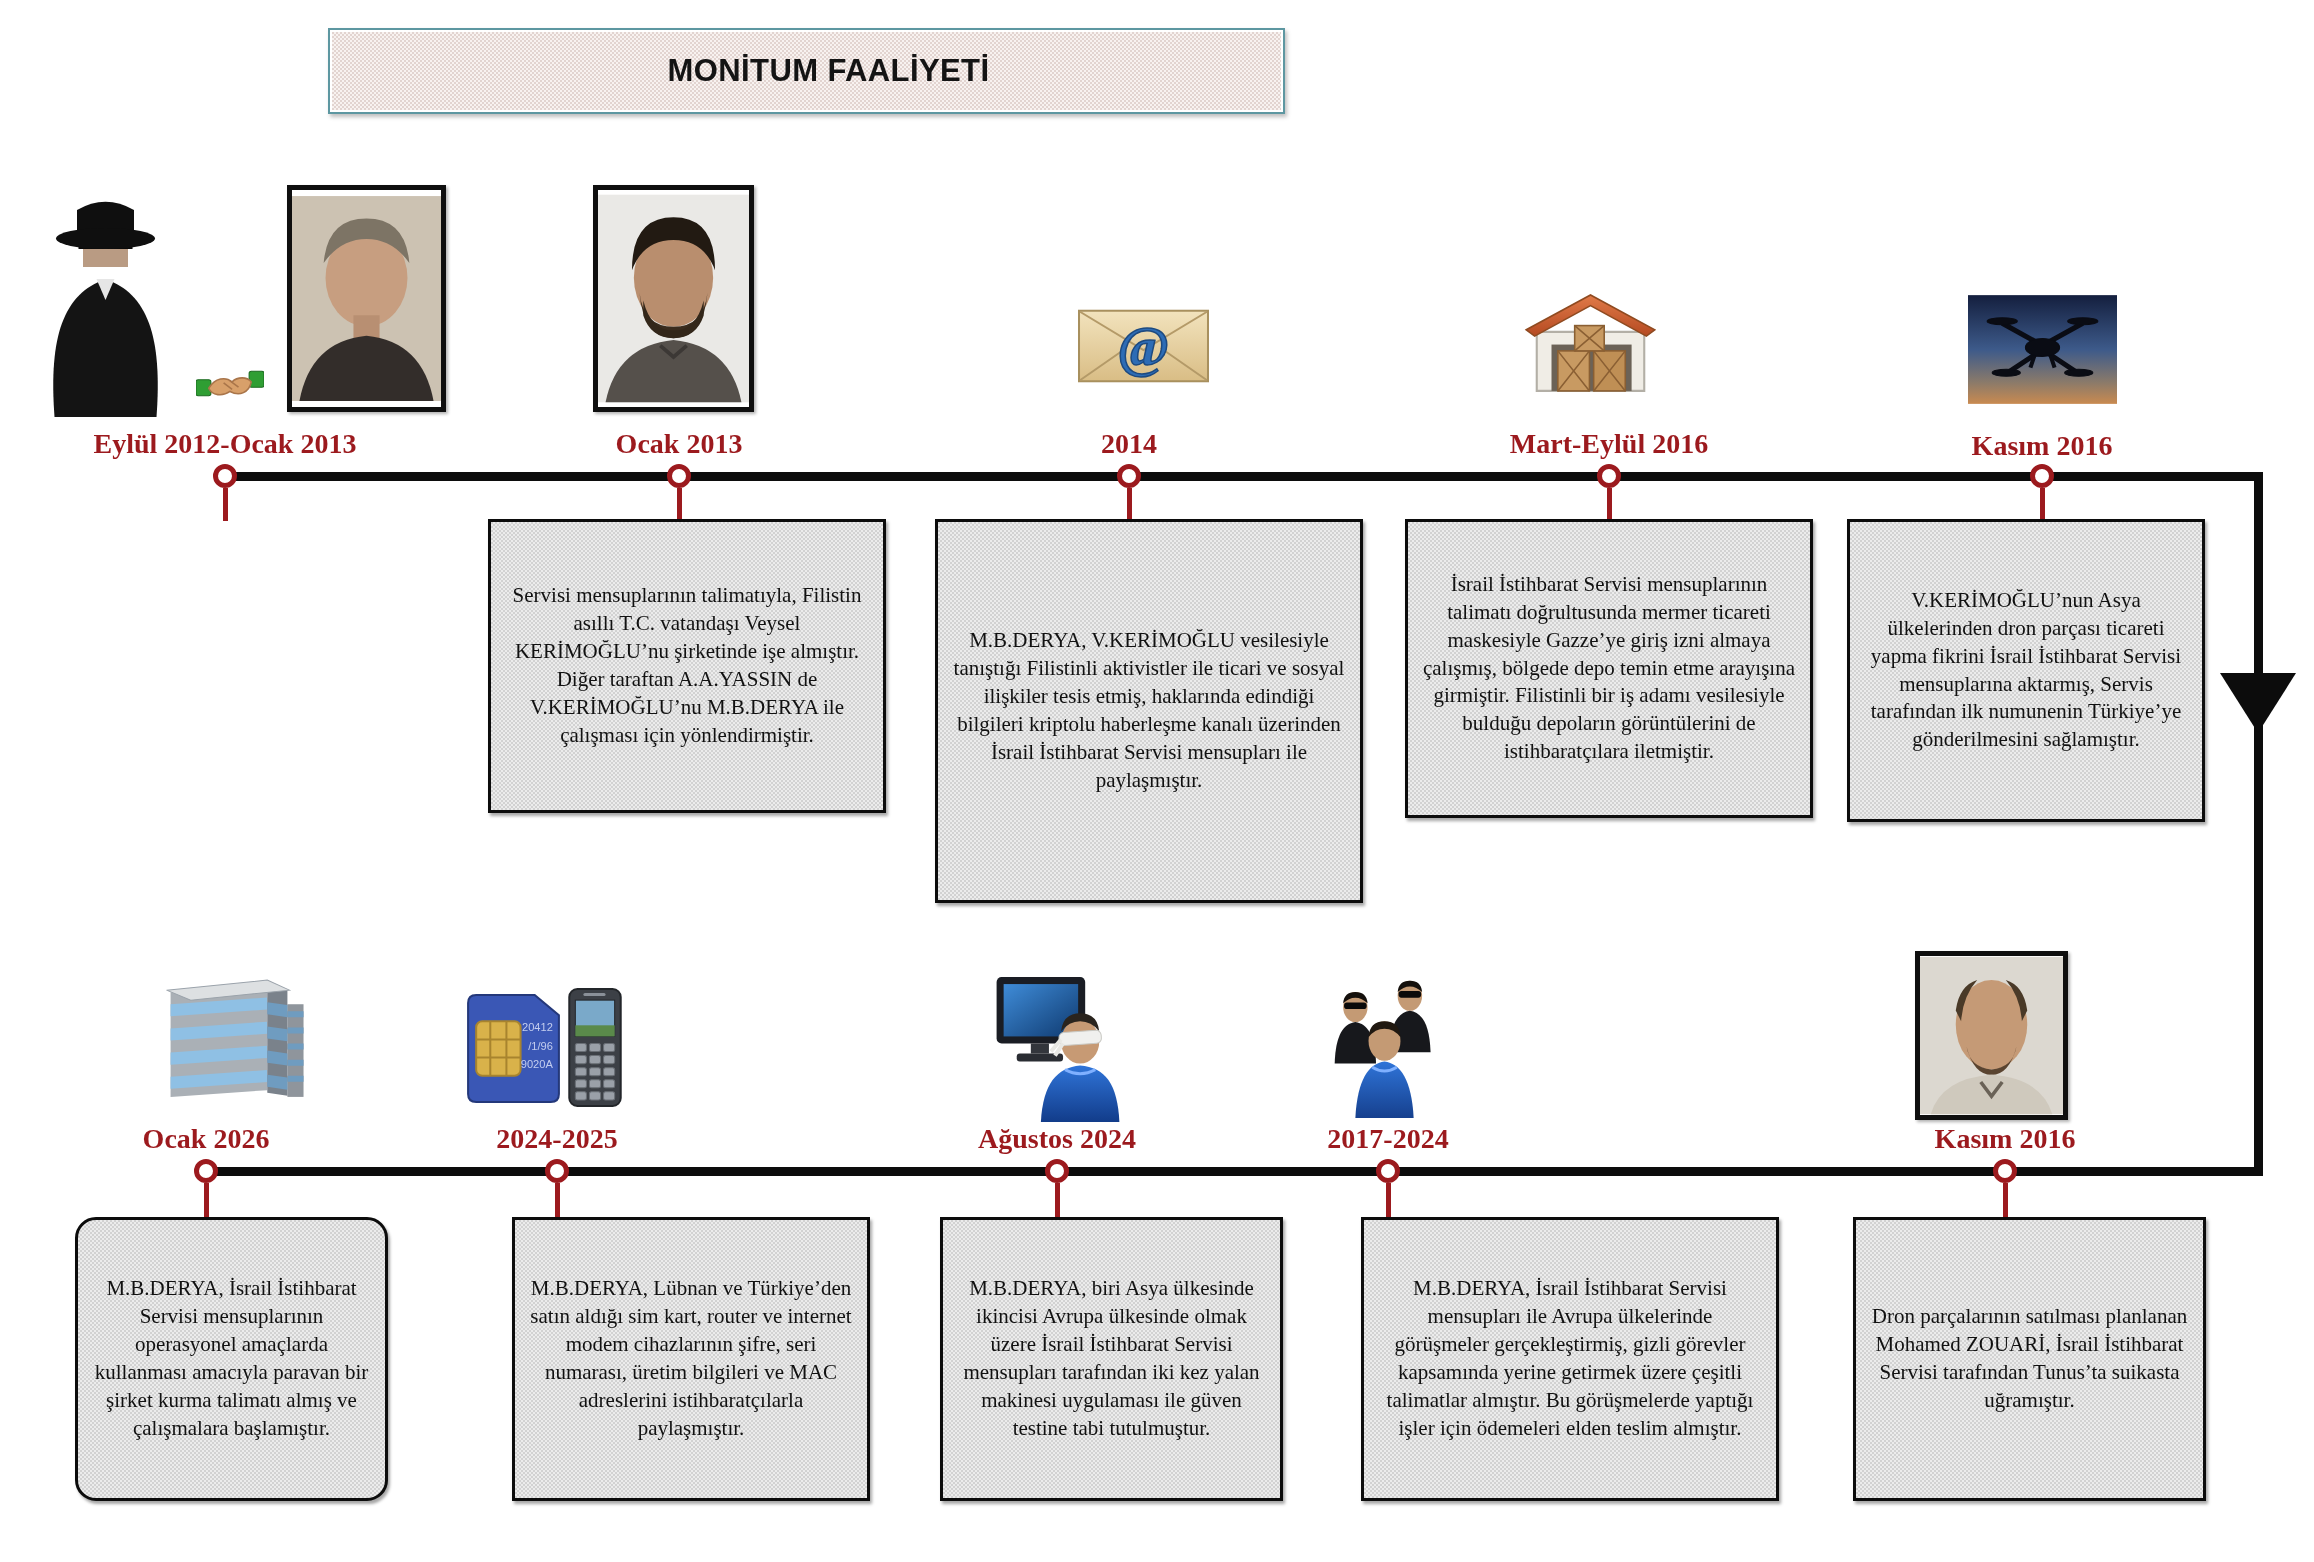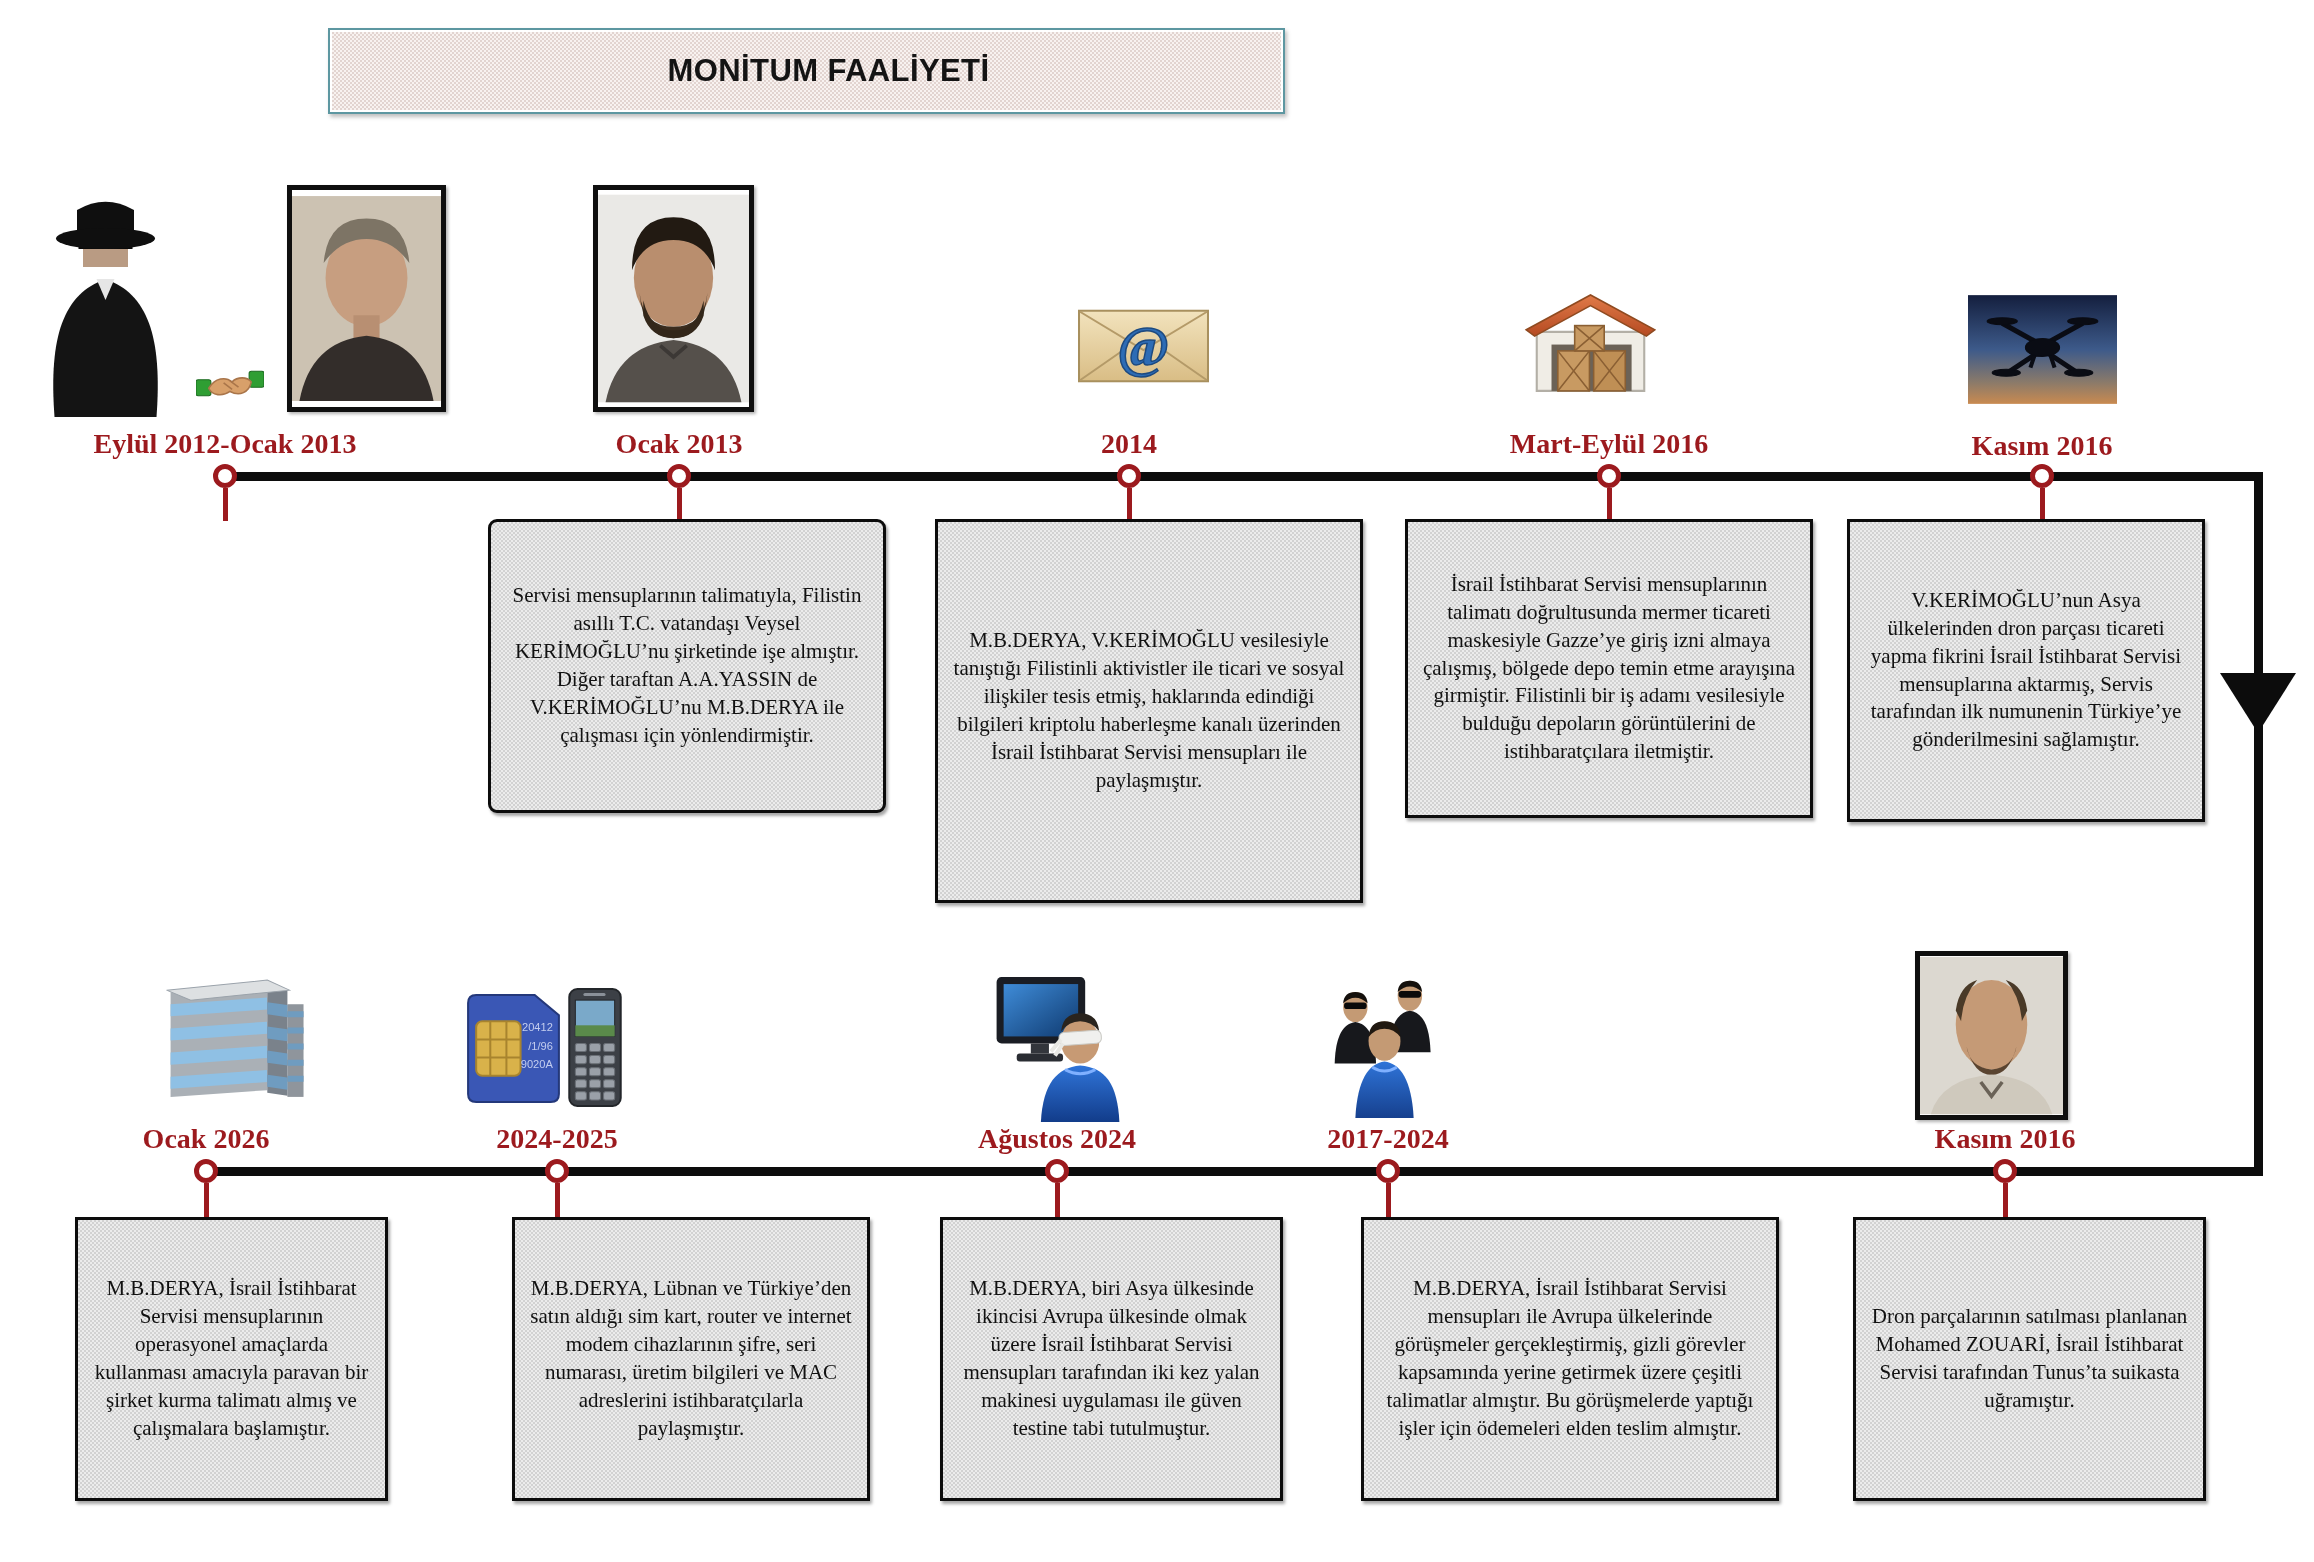--- a/index.html
+++ b/index.html
@@ -95,21 +95,21 @@
       <path d="M18 40 Q18 12 40 12 Q62 12 62 40 Q56 24 40 24 Q24 24 18 40 Z" fill="#221a12"></path>
       <path d="M22 52 Q24 76 40 76 Q56 76 58 52 Q56 70 40 70 Q24 70 22 52 Z" fill="#3a2c1e"></path>
       <path d="M24 56 Q28 72 40 72 Q52 72 56 56 L56 64 Q52 76 40 76 Q28 76 24 64 Z" fill="#33271a"></path>
       <path d="M4 110 Q10 80 40 77 Q70 80 76 110 Z" fill="#55504b"></path>
       <path d="M33 80 L40 86 L47 80" stroke="#3c3835" stroke-width="2" fill="none"></path>
     </svg>
   </div>
   <div class="date" style="left:480px;top:428px;text-align:center;">Ocak 2013</div>
   <div class="node" style="left:667px;top:464px;"></div>
   <div class="stem" style="left:677px;top:488px;height:33px;"></div>
-  <div class="ebox" style="left:488px;top:519px;width:398px;height:294px;border-radius:9px;">
+  <div class="ebox" style="left:488px;top:519px;width:398px;height:294px;">
     <div class="txt">Servisi mensuplarının talimatıyla, Filistin asıllı T.C. vatandaşı Veysel KERİMOĞLU’nu şirketinde işe almıştır.
 Diğer taraftan A.A.YASSIN de V.KERİMOĞLU’nu M.B.DERYA ile çalışması için yönlendirmiştir.</div>
   </div>
 
   <div class="icon" style="left:1078px;top:308px;width:131px;height:76px;">
     <svg viewBox="0 0 130 72" width="131" height="76">
       <defs>
         <linearGradient id="env" x1="0" y1="0" x2="0" y2="1">
           <stop offset="0" stop-color="#f2e3bd"></stop>
             <stop offset="1" stop-color="#d9bd85"></stop>
@@ -202,21 +202,21 @@
         <rect x="0" y="38" width="20" height="12" fill="#6f9cc0"></rect>
         <rect x="0" y="62" width="20" height="12" fill="#6f9cc0"></rect>
         <rect x="0" y="86" width="20" height="12" fill="#6f9cc0"></rect>
       </g>
       <path d="M18 20 L118 10 L140 20 L42 30 Z" fill="#dde0e2" stroke="#9aa2aa" stroke-width="1"></path>
     </svg>
   </div>
   <div class="date" style="left:7px;top:1123px;">Ocak 2026</div>
   <div class="node" style="left:194px;top:1159px;"></div>
   <div class="stem" style="left:204px;top:1183px;height:35px;"></div>
-  <div class="ebox" style="left:75px;top:1217px;width:313px;height:284px;">
+  <div class="ebox" style="left:75px;top:1217px;width:313px;height:284px;border-radius:21px;">
     <div class="txt">M.B.DERYA, İsrail İstihbarat Servisi mensuplarının operasyonel amaçlarda kullanması amacıyla paravan bir şirket kurma talimatı almış ve çalışmalara başlamıştır.</div>
   </div>
 
   <div class="icon" style="left:466px;top:993px;width:96px;height:111px;">
     <svg viewBox="0 0 95 110" width="96" height="111">
       <path d="M10 2 H68 L92 22 V100 Q92 108 84 108 H10 Q2 108 2 100 V10 Q2 2 10 2 Z" fill="#3a57b5" stroke="#24387a" stroke-width="2"></path>
       <rect x="10" y="28" width="44" height="54" rx="6" fill="#d9b24a" stroke="#a8842e" stroke-width="2"></rect>
       <path d="M24 28 V82 M40 28 V82 M10 46 H54 M10 64 H54" stroke="#a8842e" stroke-width="2" fill="none"></path>
       <text x="86" y="38" text-anchor="end" font-family="Liberation Sans, sans-serif" font-size="11" fill="#c3cdef">20412</text>
       <text x="86" y="56" text-anchor="end" font-family="Liberation Sans, sans-serif" font-size="11" fill="#c3cdef">/1/96</text>

